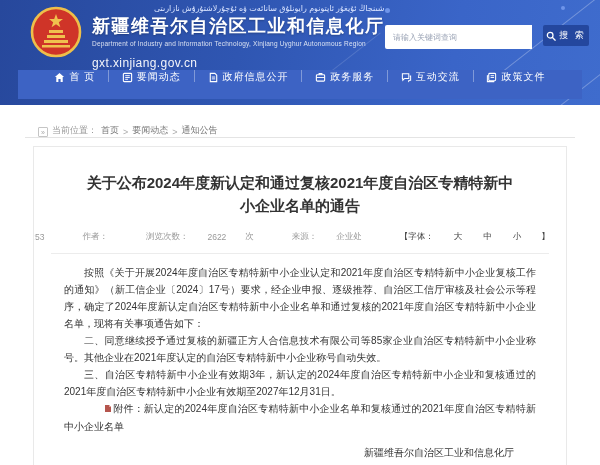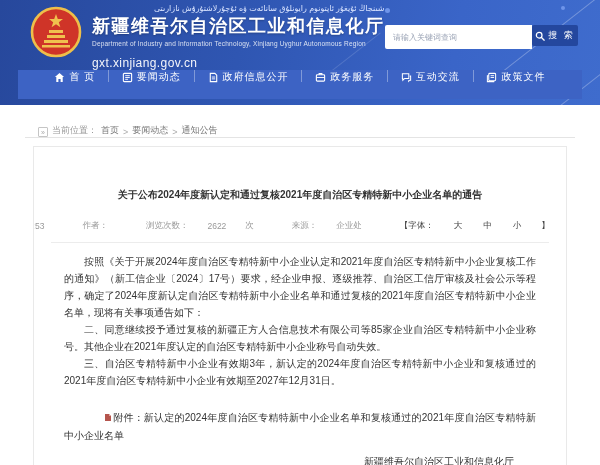--- a/index.html
+++ b/index.html
@@ -17,21 +17,21 @@
   .uy-title { font-size:8px; color:#d9e4ff; direction:rtl; letter-spacing:.5px; }
   .cn-title { font-size:18px; font-weight:bold; color:#fff; letter-spacing:1.5px; margin-top:1px;
               text-shadow:0 1px 2px rgba(0,0,0,.25); }
   .en-title { font-size:6.5px; color:rgba(255,255,255,.82); margin-top:2px; letter-spacing:.2px; }
   .url-line { font-size:12px; color:rgba(255,255,255,.95); margin-top:9px; letter-spacing:.4px; }
   .search-wrap { position:absolute; left:385px; top:25px; display:flex; }
   .search-input { width:147px; height:21px; border:none; border-radius:2px 0 0 2px; background:#fff;
                   font-size:8px; color:#333; padding:12px 8px; outline:none;
                   font-family:"Liberation Sans","DejaVu Sans",sans-serif; }
   .search-input::placeholder { color:#9aa3b5; }
-  .search-btn { width:46px; height:21px; margin-left:0; border:none; border-radius:2px;
+  .search-btn { width:46px; height:21px; margin-left:11px; border:none; border-radius:2px;
                 background:#24479e; color:#fff; font-size:9px; letter-spacing:2px;
                 display:flex; align-items:center; justify-content:center; gap:3px; cursor:pointer;
                 font-family:"Liberation Sans","DejaVu Sans",sans-serif; }
   
   .nav { position:absolute; left:18px; right:18px; top:70px; height:29px;
          background:rgba(80,118,208,.55); background-color:#3d63c4;
          display:flex; align-items:flex-start; justify-content:space-around; padding:0 30px; }
   .nav-item { display:flex; align-items:center; gap:4px; color:#fff; font-size:10px;
               letter-spacing:1px; cursor:pointer; white-space:nowrap; }
   .nav-sep { width:1px; height:12px; background:rgba(255,255,255,.35); }
@@ -43,37 +43,37 @@
   .crumb-icon { display:inline-flex; align-items:center; justify-content:center;
                 width:10px; height:10px; border:1px solid #c5c5c5; border-radius:1px;
                 font-size:7px; color:#aaa; line-height:1; }
   .crumb-link { color:#777; cursor:pointer; }
   .crumb-sep { color:#aaa; }
   .crumb-rule { margin:0 25px; border-bottom:1px solid #e4e4e4; }
 
   
   .card { margin:8px 33px 0; height:319px; border:1px solid #e9e9e9; border-bottom:none;
           background:#fff; overflow:hidden; }
-  .art-title { margin-top:36px; padding:0 52px; text-align:center; font-size:10px;
+  .art-title { margin-top:24px; padding:0 52px; text-align:center; font-size:15px;
                font-weight:bold; color:#333; line-height:23px; }
   .meta { margin-top:13px; display:flex; justify-content:center; align-items:center;
           font-size:8.5px; color:#999; gap:19px; white-space:nowrap; }
   .meta .gap { width:14px; }
   .meta .dark { color:#444; }
   .meta .fsize { color:#444; cursor:pointer; margin:0 1px; }
   .share-ico { width:13px; height:13px; border-radius:50%; display:inline-flex;
                align-items:center; justify-content:center; cursor:pointer; }
   .share-wechat { border:1px solid #8fd19e; }
   .share-weibo  { border:1px solid #f0a39a; }
   .meta-rule { margin:10px 17px 0; border-top:1px solid #ececec; }
 
   .body-text { padding:10px 30px 0; font-size:10px; line-height:17px; color:#333;
                text-align:justify; }
   .body-text p { text-indent:2em; }
-  .attach-line { text-indent:2em; color:#333;margin-top:20px; }
+  .attach-line { text-indent:2em; color:#333; }
   .attach-ico { display:inline-block; vertical-align:-1px; margin-right:1px; }
   .sig-line  { text-align:right; padding-right:22px; margin-top:9px; text-indent:0; }
 </style>
 </head>
 <body>
 
 <div class="page">
 
   <div class="banner">
     <div class="deco-line" style="left:470px;top:38px;width:150px;"></div>

